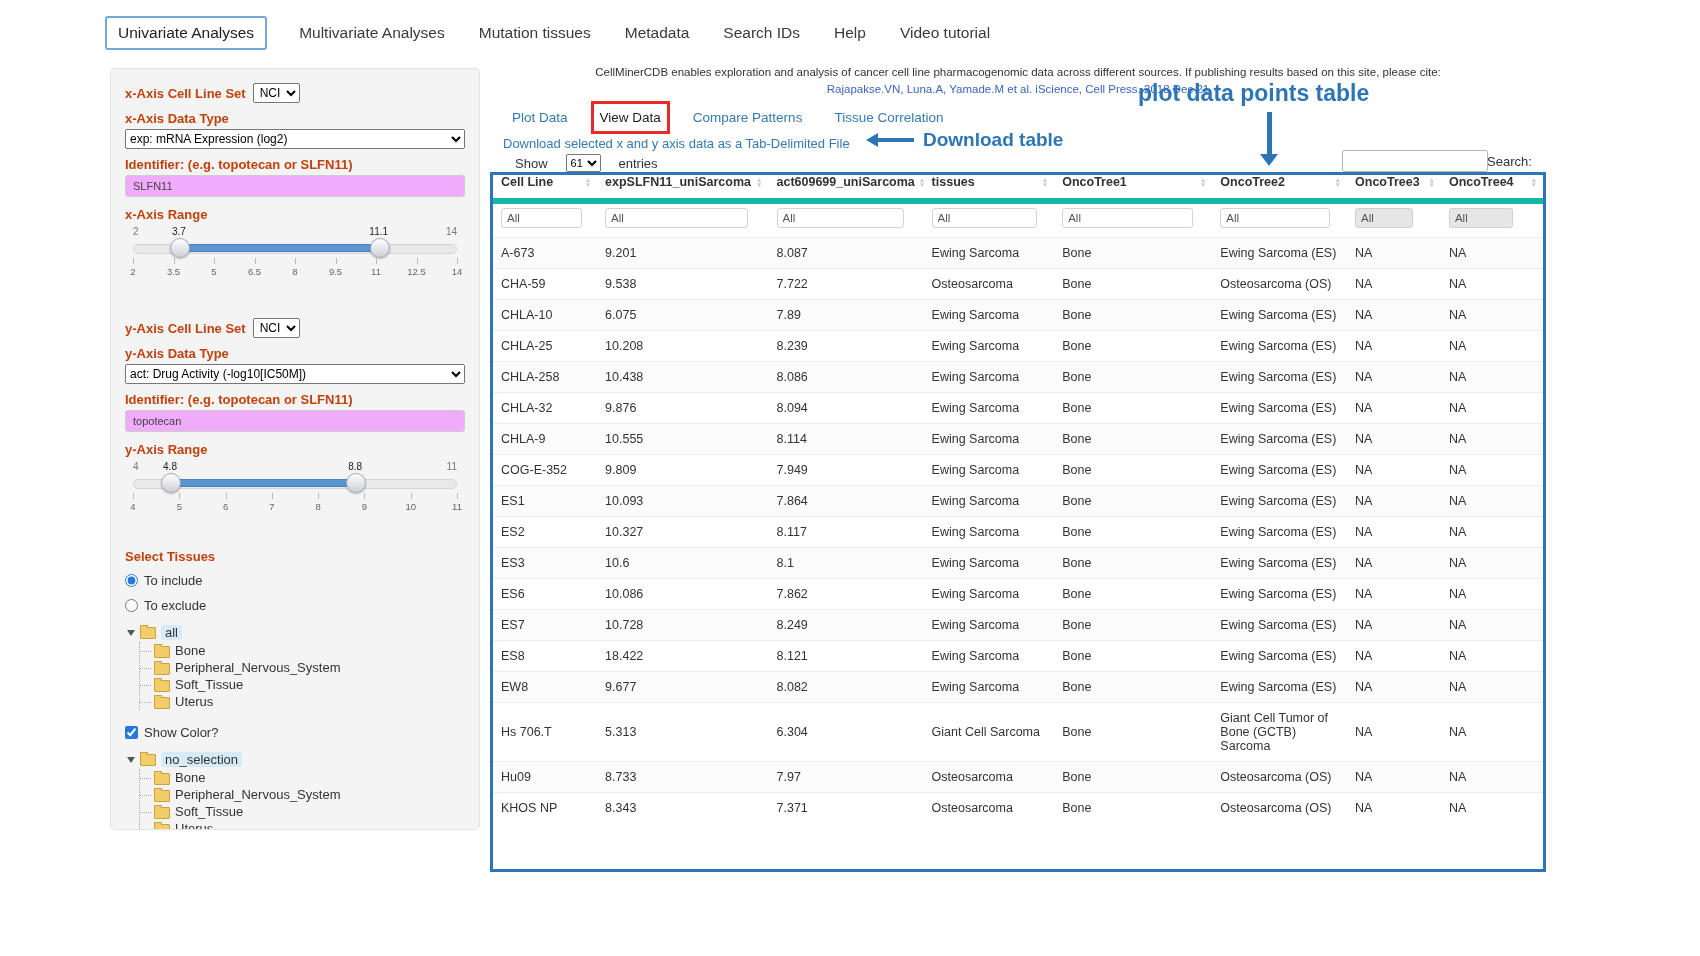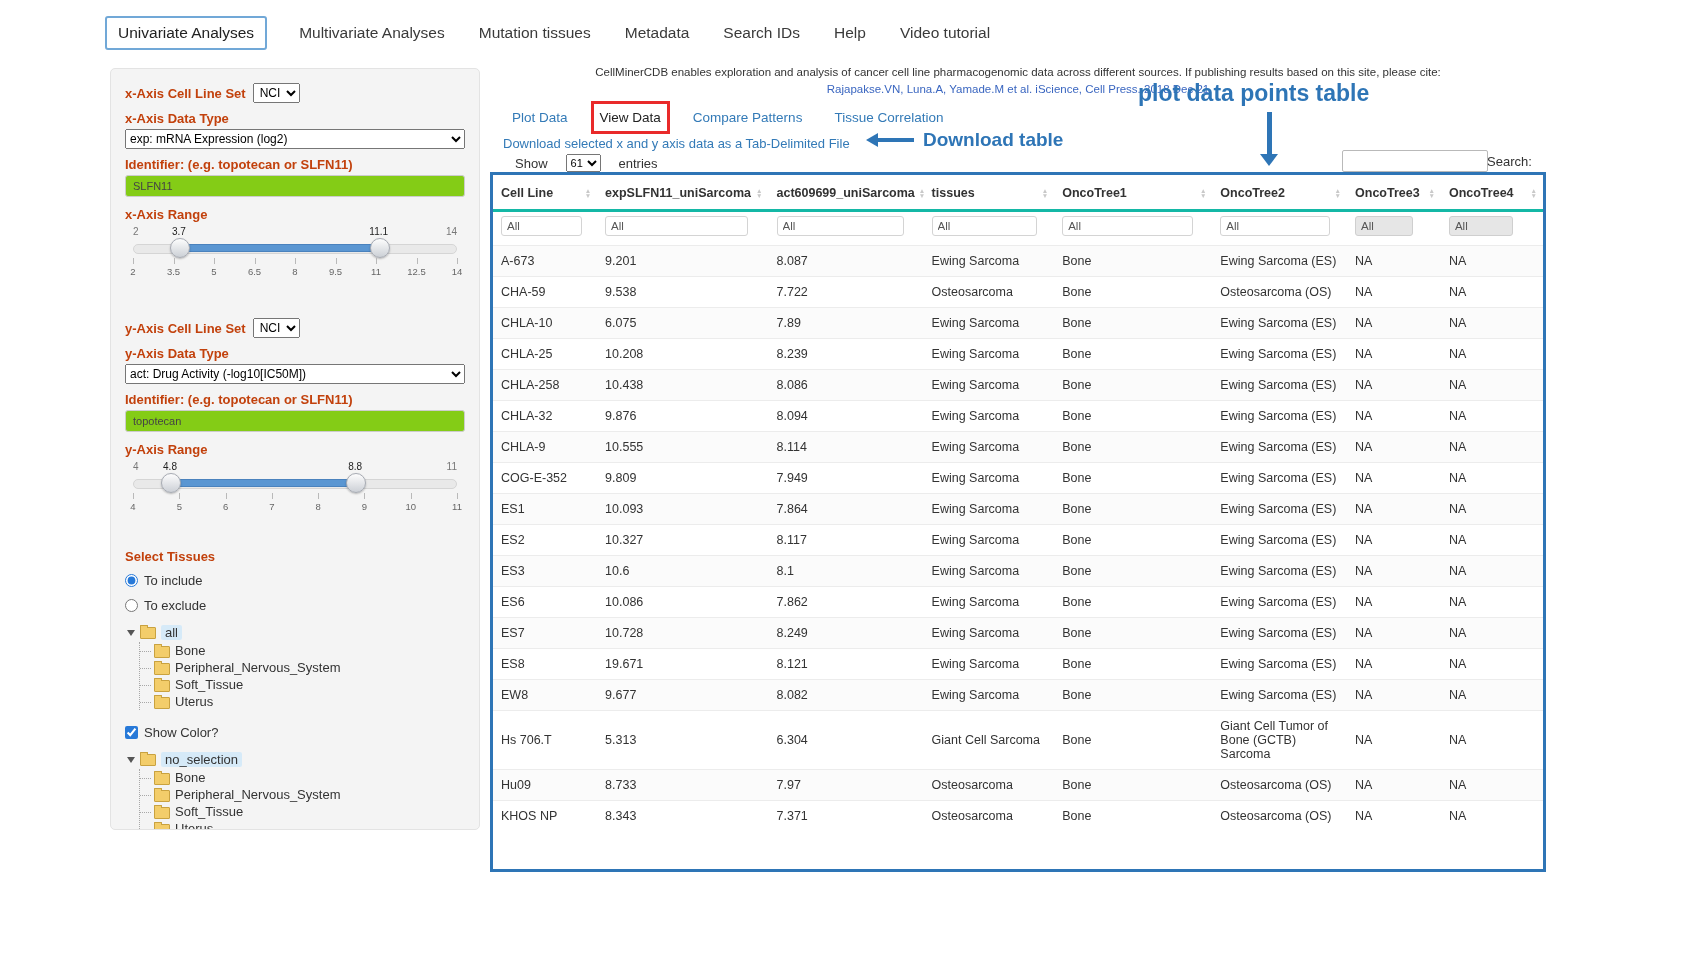--- a/index.html
+++ b/index.html
@@ -11,21 +11,21 @@
   .topnav .tab{padding:8px 2px;cursor:pointer;white-space:nowrap;}
   .topnav .tab.active{border:2px solid #71a8d7;border-radius:3px;padding:6px 11px;color:#222;background:#fff;}
 
   
   .sidebar{position:absolute;left:110px;top:68px;width:370px;height:762px;background:#f4f4f4;border:1px solid #e3e3e3;border-radius:5px;padding:14px 14px;box-sizing:border-box;font-size:13px;overflow:hidden;}
   .side-row1{display:flex;align-items:center;gap:7px;height:20px;}
   .side-label{font-weight:bold;font-size:13px;color:#c2410c;white-space:nowrap;}
   .blk{margin-top:8px;}
   select.small{font-size:12px;padding:0 2px;height:20px;}
   select.full{width:100%;font-size:12px;margin-top:3px;height:20px;box-sizing:border-box;}
-  .id-input{width:100%;box-sizing:border-box;height:22px;font-size:11px;padding:2px 7px;border:1px solid #ccc;border-radius:3px;margin-top:3px;background:#84cc16;color:#444;}
+  .id-input{width:100%;box-sizing:border-box;height:22px;font-size:11px;padding:2px 7px;border:1px solid #ccc;border-radius:3px;margin-top:3px;background:#f0abfc;color:#444;}
   .range-label{margin-top:10px;}
 
   
   .irs{position:relative;height:52px;margin:16px 8px 0 8px;}
   .irs-min,.irs-max{position:absolute;top:-12px;font-size:10px;color:#777;}
   .irs-min{left:0;} .irs-max{right:0;}
   .irs-from,.irs-to{position:absolute;top:-12px;font-size:10px;color:#222;transform:translateX(-50%);background:#f4f4f4;padding:0 2px;}
   .irs-line{position:absolute;top:6px;left:0;right:0;height:8px;background:#e9e9e9;border:1px solid #d5d5d5;border-radius:6px;}
   .irs-bar{position:absolute;top:6px;height:8px;background:#5a96d2;border-top:1px solid #4a82bd;border-bottom:1px solid #4a82bd;box-sizing:border-box;}
   .irs-handle{position:absolute;top:0;width:18px;height:18px;border-radius:50%;background:linear-gradient(#fdfdfd,#ccd0d6);border:1px solid #a7abb3;margin-left:-9px;box-shadow:0 1px 2px rgba(0,0,0,.25);cursor:pointer;}
@@ -58,21 +58,21 @@
   .subtab.active{color:#222;outline:3px solid #e92a2a;outline-offset:6px;}
   .download-link{position:absolute;left:503px;top:136px;font-size:13px;color:#337ab7;cursor:pointer;}
   .show-row{position:absolute;left:515px;top:154px;display:flex;align-items:center;gap:18px;font-size:13px;color:#333;}
   .show-row select{font-size:11px;height:18px;}
   .search-input{position:absolute;left:1342px;top:150px;width:140px;height:18px;border:1px solid #b9b9b9;border-radius:2px;background:#fff;}
   .search-label{position:absolute;left:1487px;top:154px;font-size:13px;color:#333;}
 
   
   .datatable-wrap{position:absolute;left:490px;top:172px;width:1056px;height:700px;border:3px solid #2e75b6;background:#fff;box-sizing:border-box;overflow:hidden;}
   table.dt{border-collapse:collapse;width:100%;table-layout:fixed;font-size:12.5px;color:#333;}
-  table.dt th{white-space:nowrap;text-align:left;font-weight:bold;font-size:12.5px;padding:11px 6px 9px 8px;border-bottom:3px solid #14b8a6;cursor:pointer;overflow:hidden;}
+  table.dt th{white-space:nowrap;text-align:left;font-weight:bold;font-size:12.5px;padding:0 6px 9px 8px;border-bottom:6px solid #14b8a6;cursor:pointer;overflow:hidden;}
   .th-wrap{display:flex;align-items:center;justify-content:space-between;gap:4px;}
   .sort{display:inline-flex;flex-direction:column;line-height:5px;font-size:6.5px;color:#c9c9c9;flex:none;}
   .filter-row td{padding:4px 8px 9px 8px;}
   .f-input{width:92%;box-sizing:border-box;height:20px;font-size:11.5px;color:#555;border:1px solid #d4d4d4;border-radius:3px;padding:2px 5px;background:#fff;}
   .f-input.gray{background:#e6e6e6;border-color:#cfcfcf;width:75%;}
   table.dt tbody td{padding:8px 6px 8px 8px;border-top:1px solid #ececec;overflow:hidden;}
   table.dt tbody tr:nth-child(odd){background:#fbfbfb;}
   td.num{text-align:left;padding-right:14px;}
 
   
@@ -506,21 +506,21 @@
             <td class="num">10.728</td>
             <td class="num">8.249</td>
             <td>Ewing Sarcoma</td>
             <td>Bone</td>
             <td>Ewing Sarcoma (ES)</td>
             <td>NA</td>
             <td>NA</td>
           </tr>
           <tr>
             <td>ES8</td>
-            <td class="num">19.671</td>
+            <td class="num">18.422</td>
             <td class="num">8.121</td>
             <td>Ewing Sarcoma</td>
             <td>Bone</td>
             <td>Ewing Sarcoma (ES)</td>
             <td>NA</td>
             <td>NA</td>
           </tr>
           <tr>
             <td>EW8</td>
             <td class="num">9.677</td>

